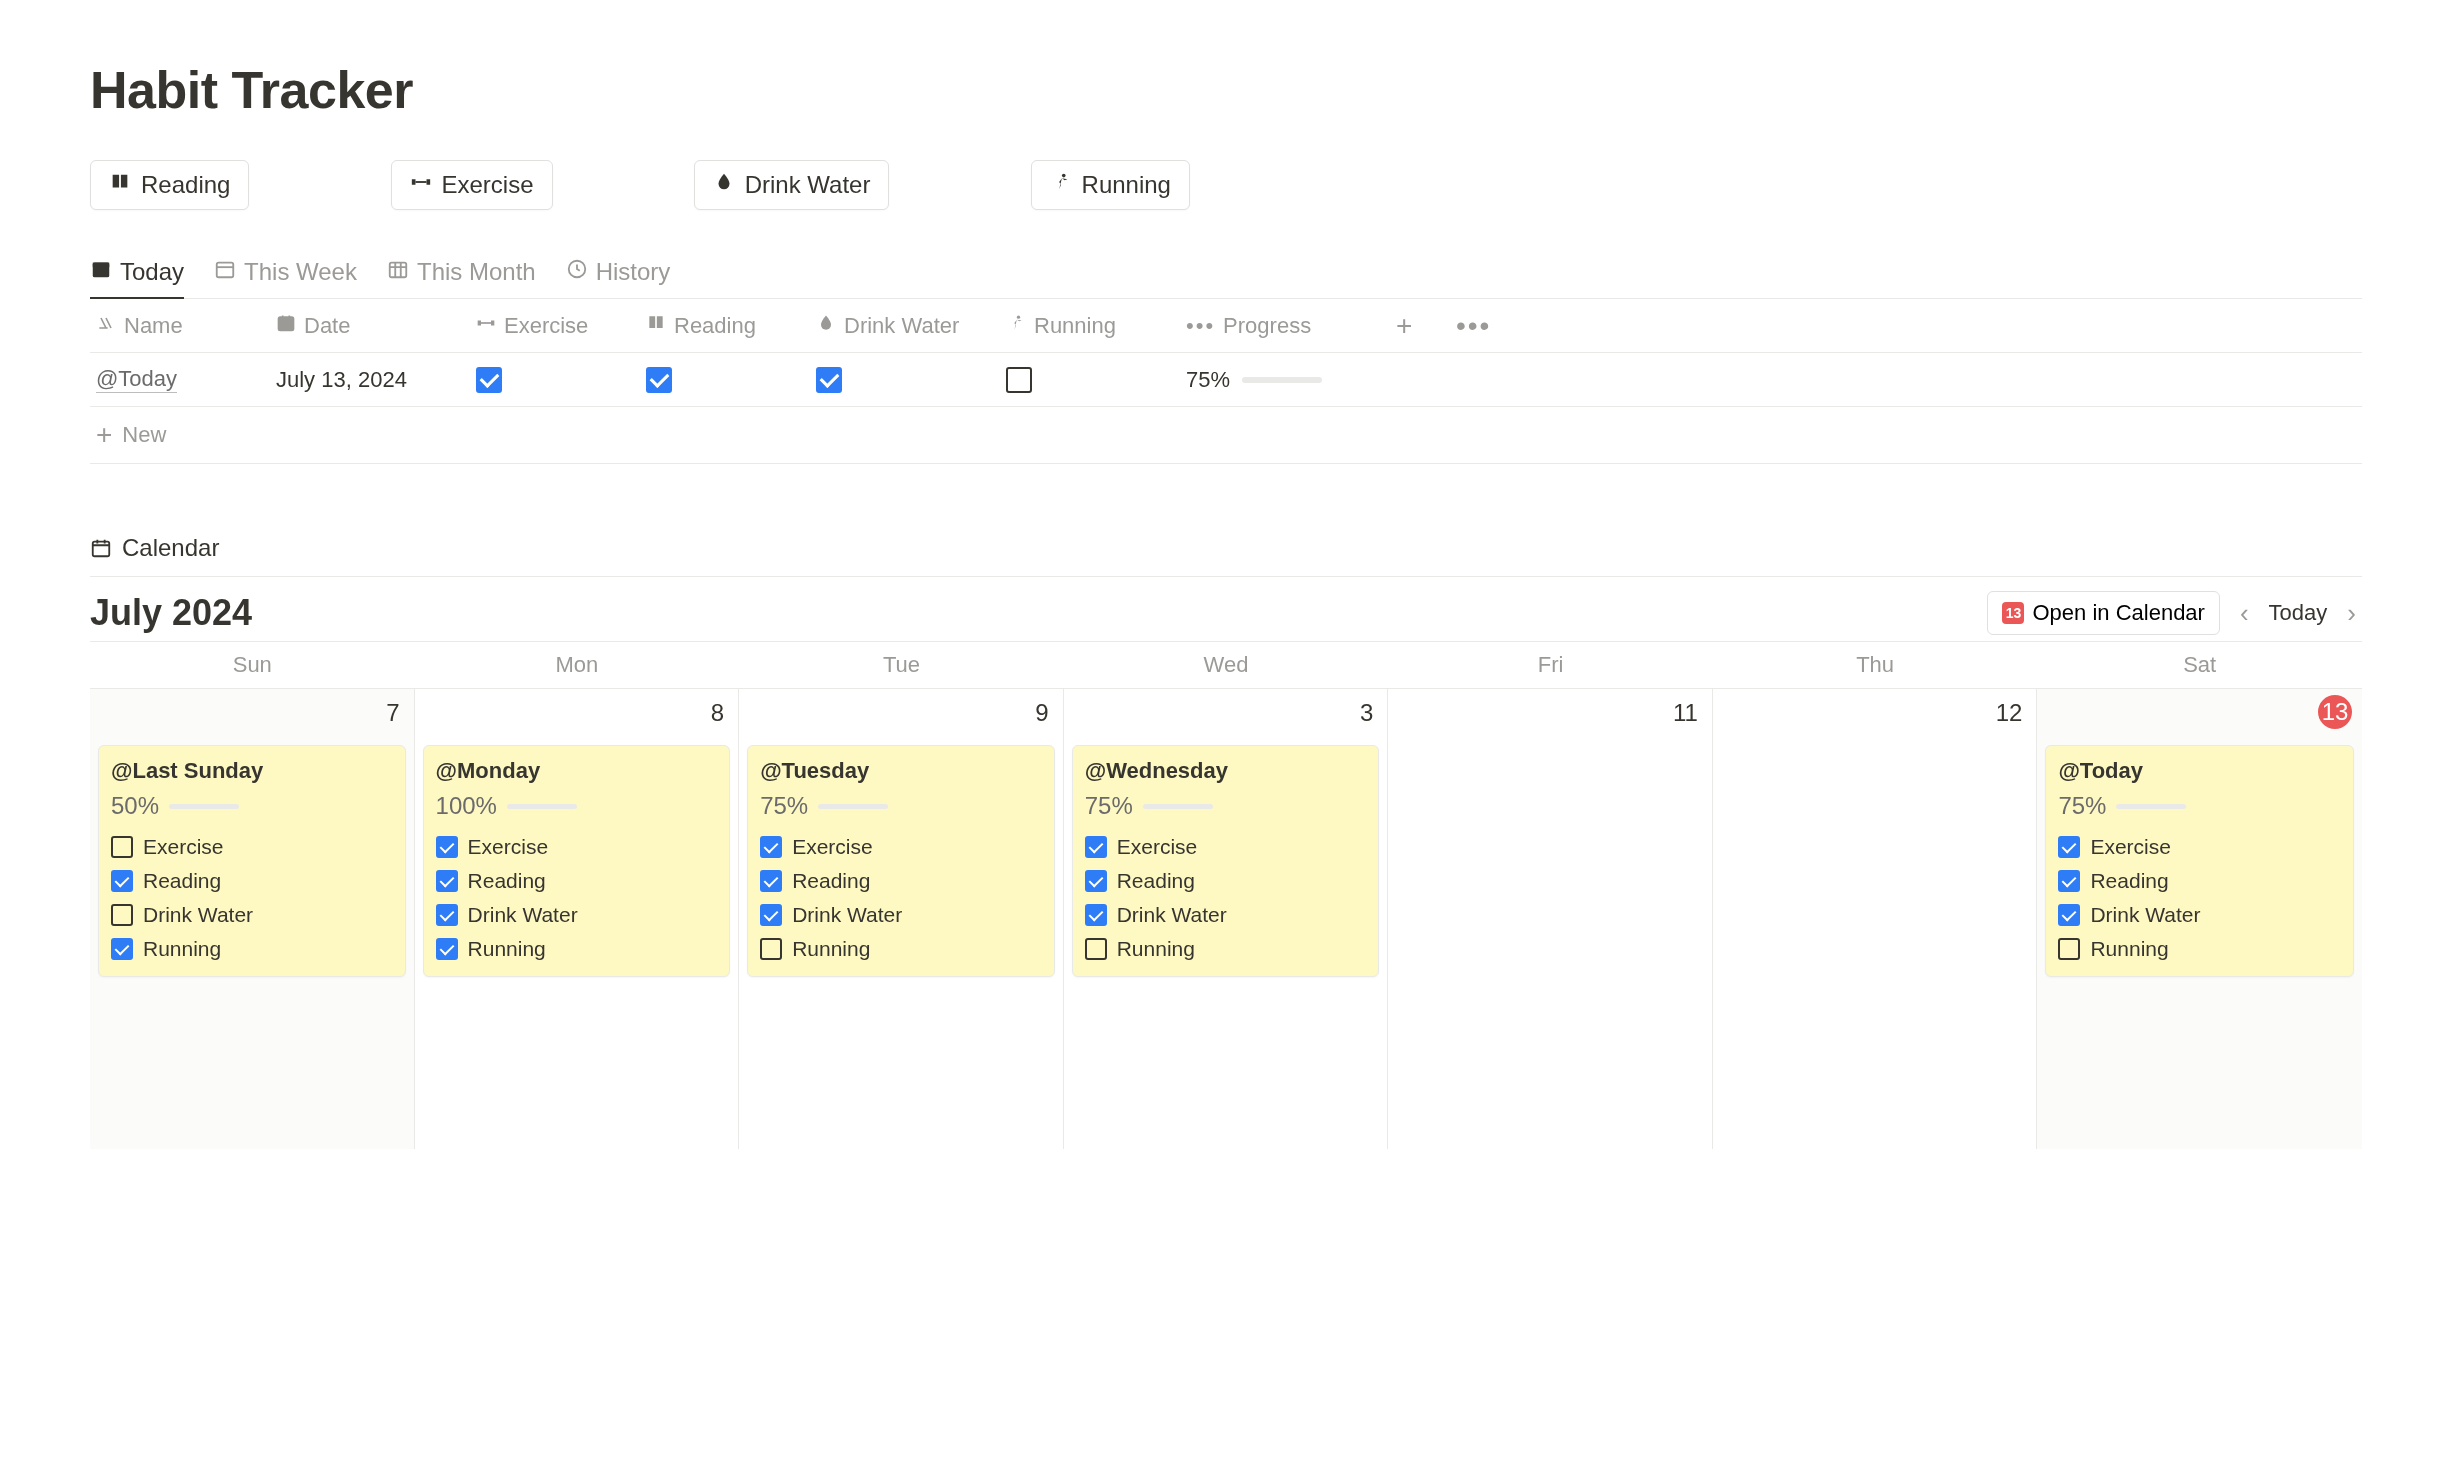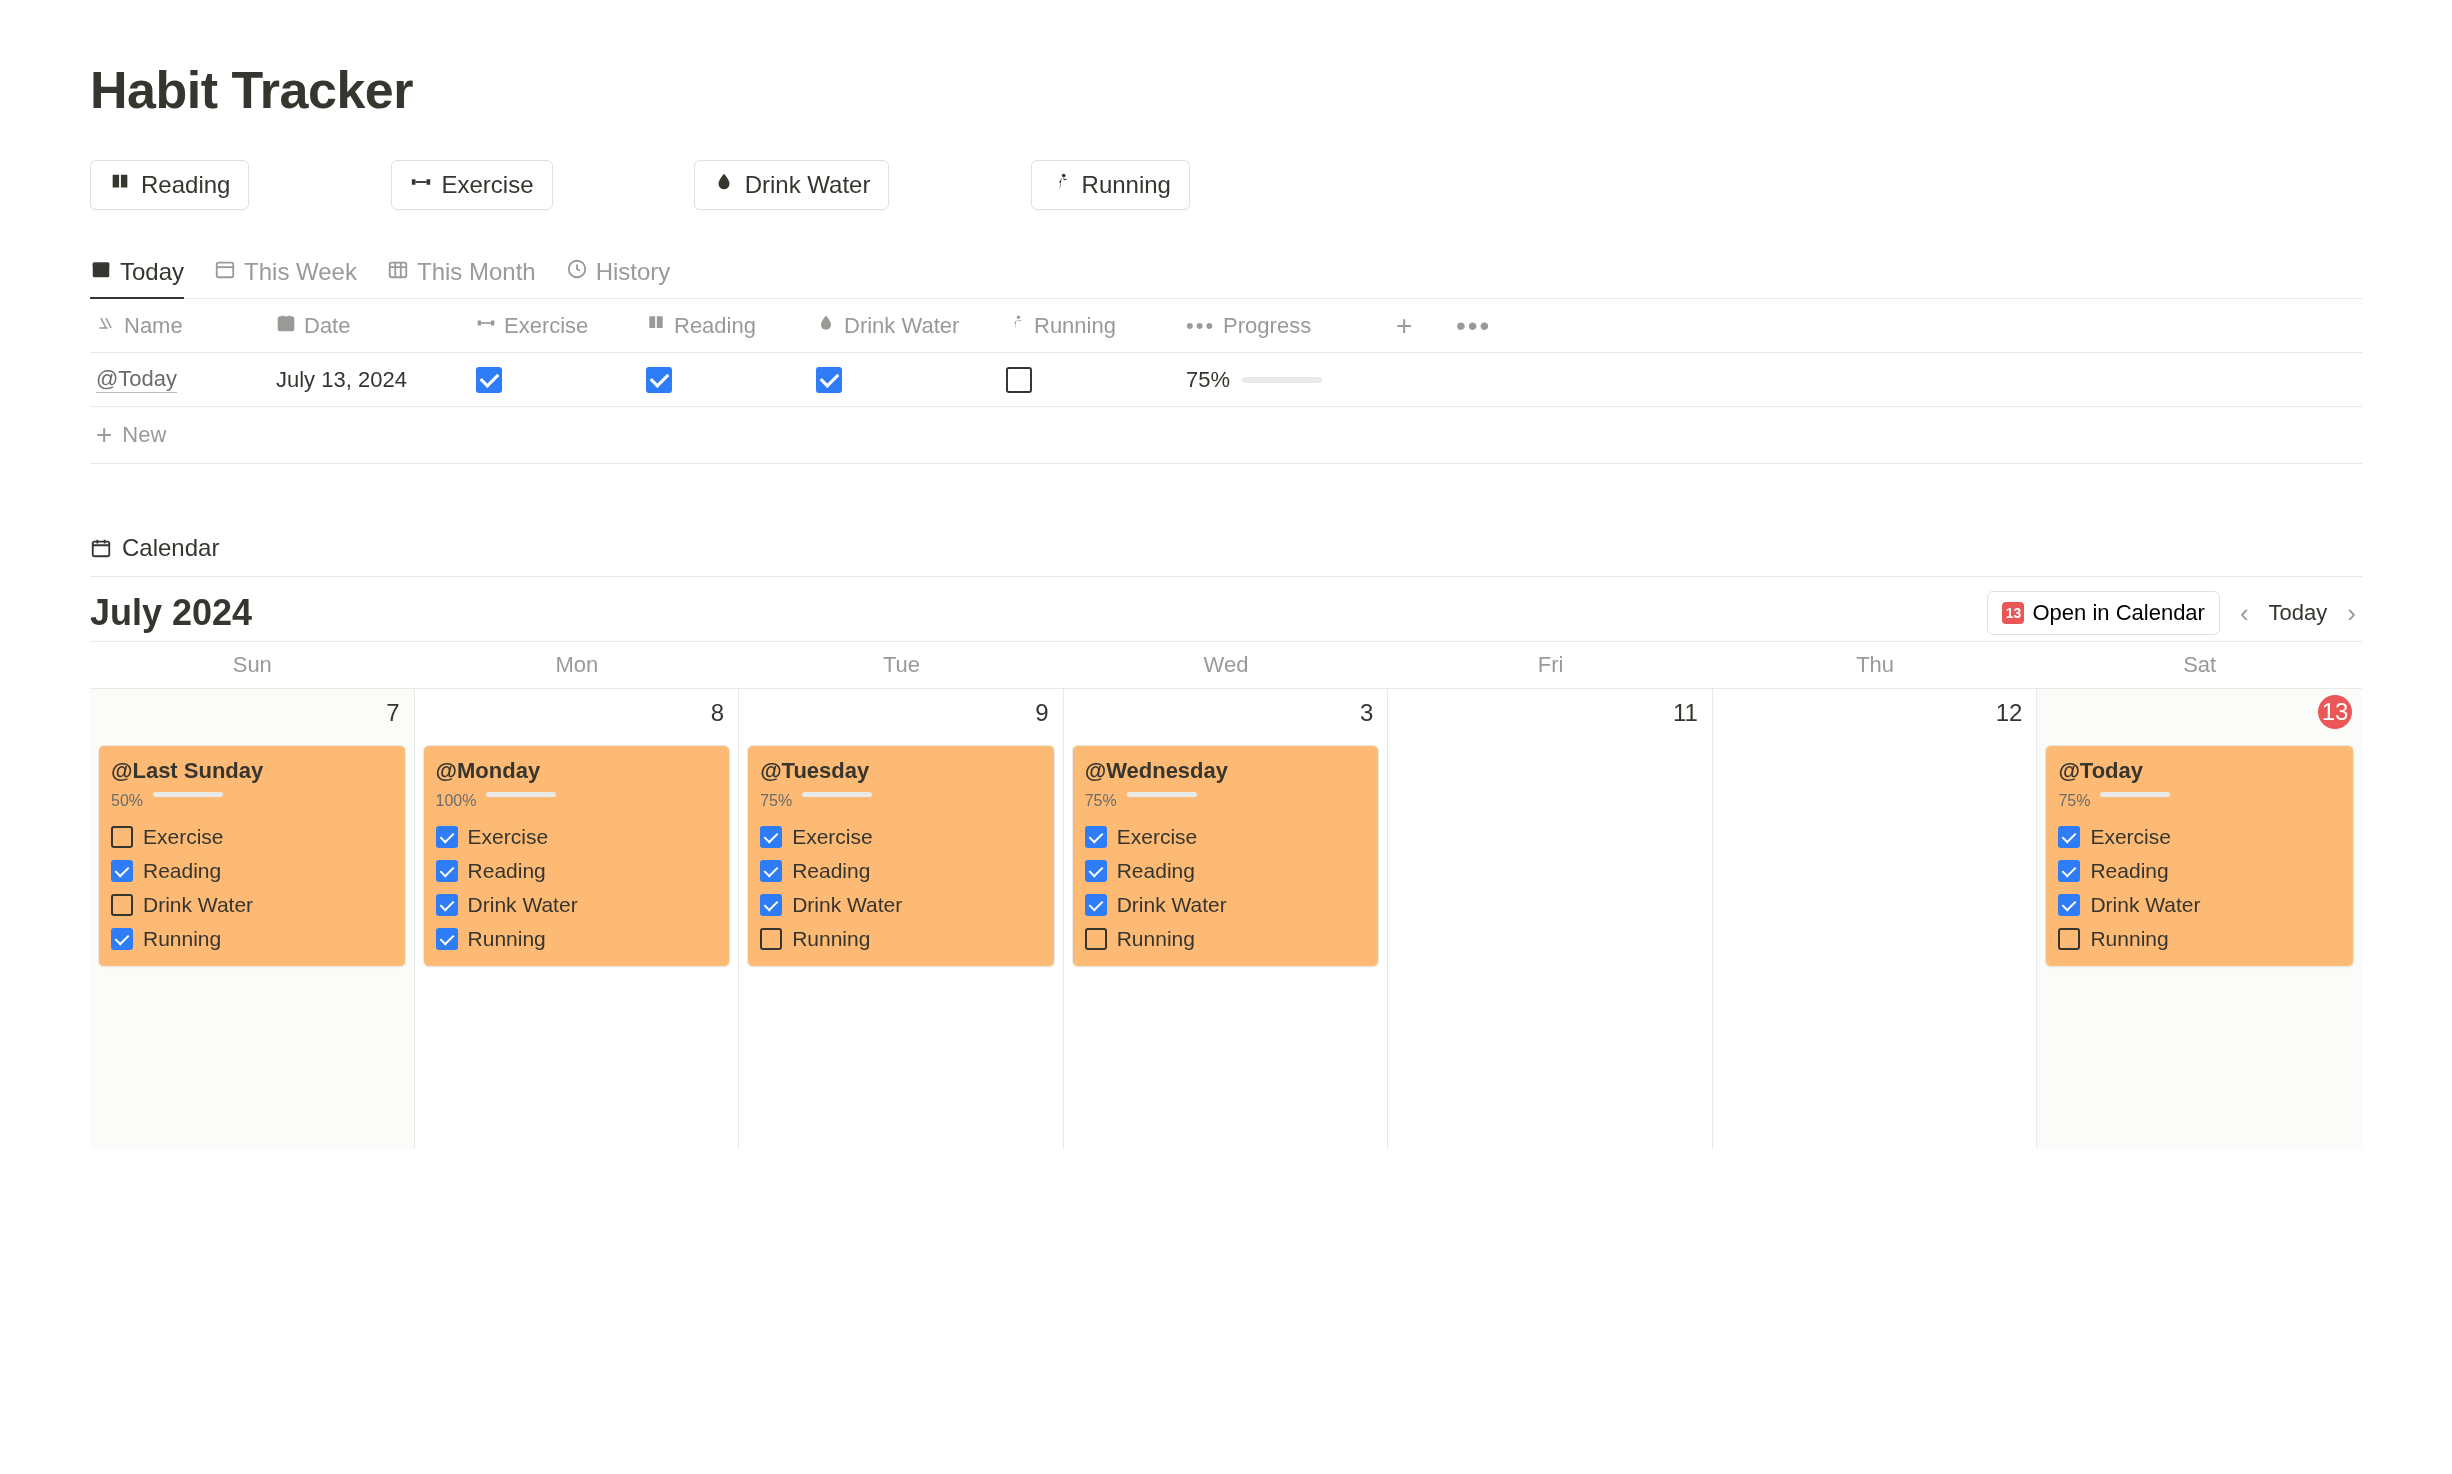--- a/index.html
+++ b/index.html
@@ -148,26 +148,26 @@
     font-size:24px; color:#37352f;
   }
   .cal-daynum.today {
     background:#eb5757; color:#fff;
     width:34px; height:34px; border-radius:50%;
     display:flex; align-items:center; justify-content:center;
     right:10px; top:6px; font-weight:500;
   }
   .card {
     margin-top:46px;
-    background:#fdba74; border:1px solid #e9e9e8; border-radius:6px;
+    background:#fef9c3; border:1px solid #e9e9e8; border-radius:6px;
     padding:12px 12px 10px 12px;
     box-shadow:0 1px 2px rgba(0,0,0,0.04);
   }
   .card-title { font-size:22px; font-weight:700; margin-bottom:8px; }
-  .card-prog { display:flex; gap:10px; font-size:16px; color:#6b6b6b; margin-bottom:10px;}
+  .card-prog { display:flex; align-items:center; gap:10px; font-size:24px; color:#6b6b6b; margin-bottom:10px;}
   .card-prog .progress-bar { width:70px; height:5px;}
   .card-item { display:flex; align-items:center; gap:10px; font-size:21px; padding:5px 0;}
   .card-item .checkbox { width:22px; height:22px; border-width:2px;}
   .card-item .checkbox.checked::after { width:6px; height:11px; border-width:0 2.5px 2.5px 0;}
 </style>
 </head>
 <body>
 
 <h1 class="page-title">Habit Tracker</h1>
 

